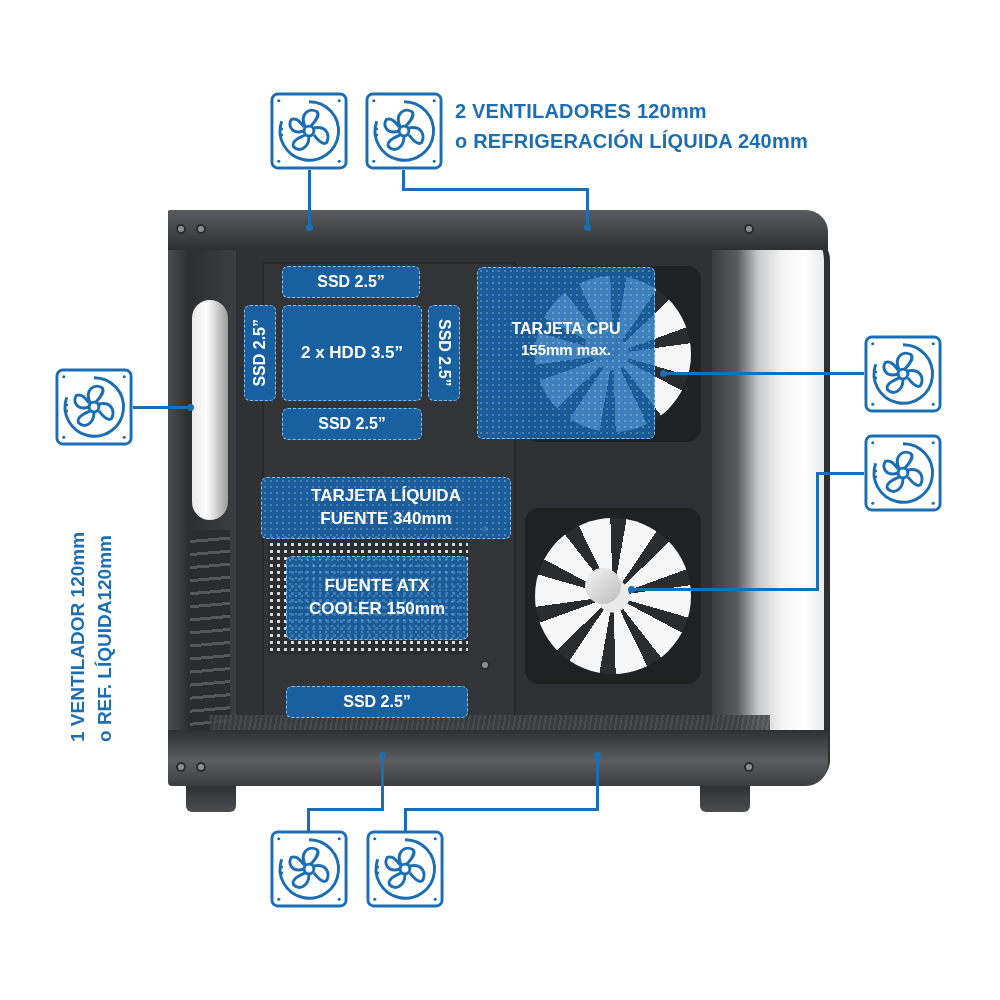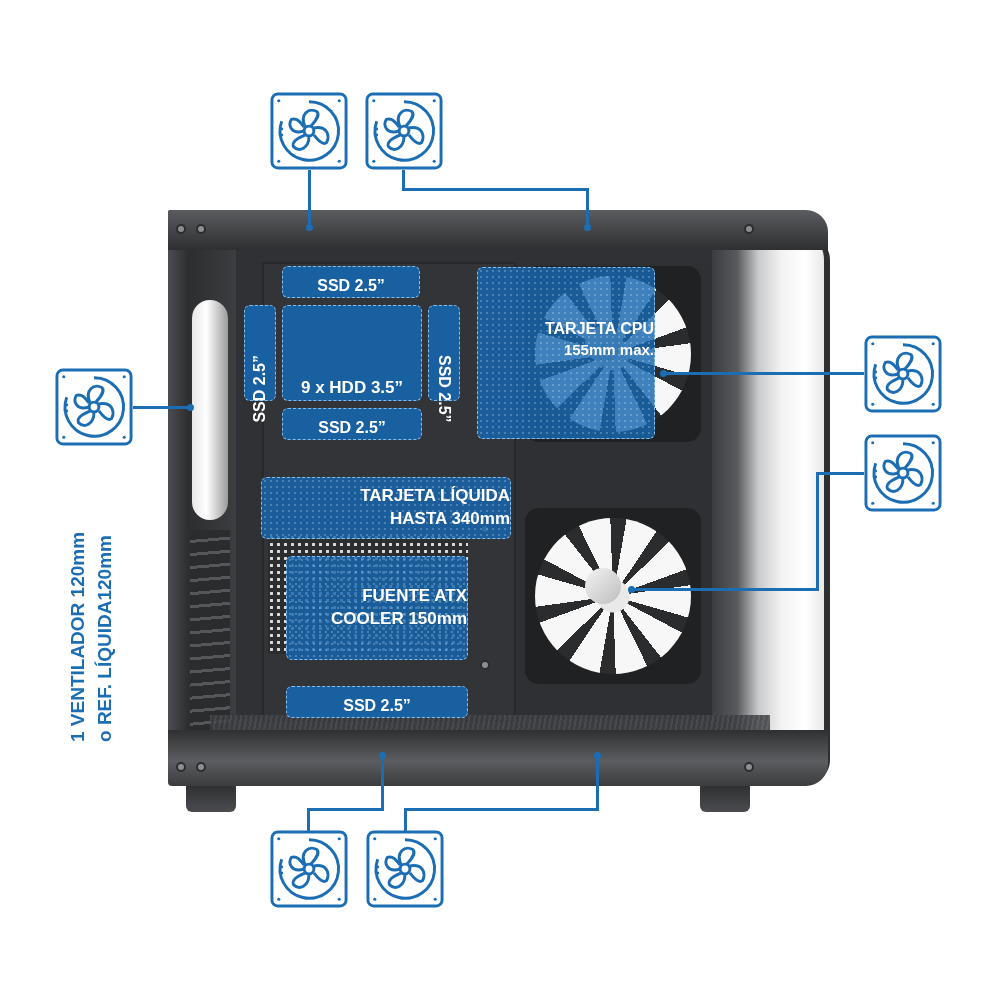--- a/index.html
+++ b/index.html
@@ -51,21 +51,21 @@
              background:linear-gradient(135deg,#f4f4f4,#bdbdbd); }
   .glass-side { left:712px; top:240px; width:116px; height:540px;
                 background:linear-gradient(90deg,#3a3c3f 0,#595b5e 22%,#c9cacc 40%,#f3f3f3 60%,#ffffff 80%,#e4e4e4 100%);
                 border-radius:0 18px 18px 0; }
   .glass-edge { left:770px; top:236px; width:60px; height:548px; border-right:6px solid #2d2f31; border-radius:0 24px 24px 0; box-sizing:border-box; }
   .screw { position:absolute; width:10px; height:10px; border-radius:50%; background:#8c8e91; border:2px solid #2a2c2e; box-sizing:border-box; }
 
   
   .zone { position:absolute; box-sizing:border-box; background:rgba(22,102,176,0.88);
           border:1.5px dashed rgba(150,200,240,0.9); border-radius:6px;
-          color:#ffffff; font-weight:bold; display:flex; align-items:flex-end; justify-content:center;
+          color:#ffffff; font-weight:bold; display:flex; align-items:center; justify-content:center;
           text-align:center; line-height:1.35; }
   .zone.dotted { background-color:rgba(22,102,176,0.82);
                  background-image:radial-gradient(rgba(255,255,255,0.22) 1.2px, transparent 1.5px);
                  background-size:6px 6px; }
   .zone .vlabel { transform:rotate(90deg); white-space:nowrap; }
   .zone .vlabel-ccw { transform:rotate(-90deg); white-space:nowrap; }
 </style>
 </head>
 <body>
 
@@ -128,61 +128,63 @@
 
 <div class="zone" style="left:282px;top:266px;width:138px;height:32px;font-size:16px;">
   <span>SSD 2.5”</span>
 </div>
 
 <div class="zone" style="left:244px;top:305px;width:32px;height:96px;font-size:16px;">
   <span class="vlabel-ccw">SSD 2.5”</span>
 </div>
 
 <div class="zone" style="left:282px;top:305px;width:140px;height:96px;font-size:17px;">
-  <span>9 x HDD 3.5”</span>
+  <span>2 x HDD 3.5”</span>
 </div>
 
 <div class="zone" style="left:428px;top:305px;width:32px;height:96px;font-size:16px;">
   <span class="vlabel">SSD 2.5”</span>
 </div>
 
 <div class="zone" style="left:282px;top:408px;width:140px;height:32px;font-size:16px;">
   <span>SSD 2.5”</span>
 </div>
 
 <div class="zone dotted" style="left:477px;top:267px;width:178px;height:172px;font-size:16px;flex-direction:column;padding-bottom:28px;">
   <span>TARJETA CPU</span>
   <span style="font-size:15px;">155mm max.</span>
 </div>
 
 <div class="zone dotted" style="left:261px;top:477px;width:250px;height:62px;font-size:17px;flex-direction:column;">
   <span>TARJETA LÍQUIDA</span>
-  <span>HASTA 340mm</span>
-</div>
-
-<div class="zone dotted" style="left:286px;top:556px;width:182px;height:104px;font-size:17px;flex-direction:column;">
+  <span>FUENTE 340mm</span>
+</div>
+
+<div class="zone dotted" style="left:286px;top:556px;width:182px;height:84px;font-size:17px;flex-direction:column;">
   <span>FUENTE ATX</span>
   <span>COOLER 150mm</span>
 </div>
 
 <div class="zone" style="left:286px;top:686px;width:182px;height:32px;font-size:16px;">
   <span>SSD 2.5”</span>
 </div>
 
 <div class="fan-icon" style="left:270px;top:92px;">
     <svg>
       <use href="#fan-symbol"></use>
     </svg>
   </div>
 <div class="fan-icon" style="left:365px;top:92px;">
     <svg>
       <use href="#fan-symbol"></use>
     </svg>
   </div>
 <div class="abs callout-text" style="left:455px;top:96px;">
+  <div>2 VENTILADORES 120mm</div>
+  <div>o REFRIGERACIÓN LÍQUIDA 240mm</div>
 </div>
 <div class="line" style="left:308px;top:170px;width:3px;height:58px;"></div>
 <div class="dot" style="left:306px;top:224px;"></div>
 <div class="line" style="left:402px;top:170px;width:3px;height:20px;"></div>
 <div class="line" style="left:402px;top:188px;width:186px;height:3px;"></div>
 <div class="line" style="left:586px;top:188px;width:3px;height:40px;"></div>
 <div class="dot" style="left:584px;top:224px;"></div>
 
 <div class="fan-icon" style="left:55px;top:368px;">
     <svg>

